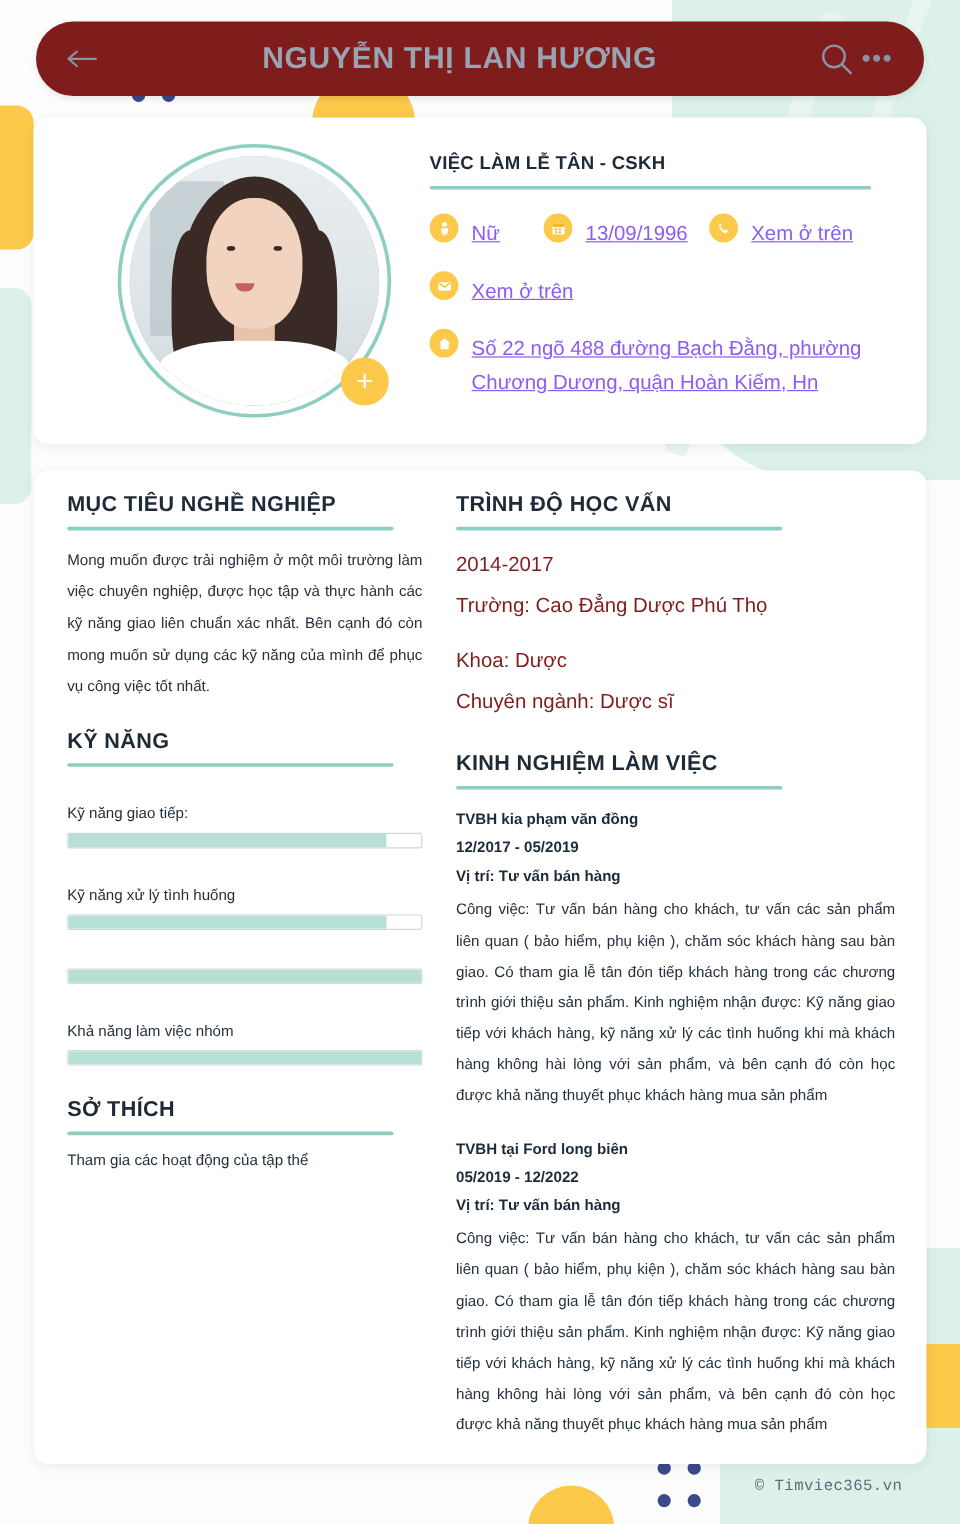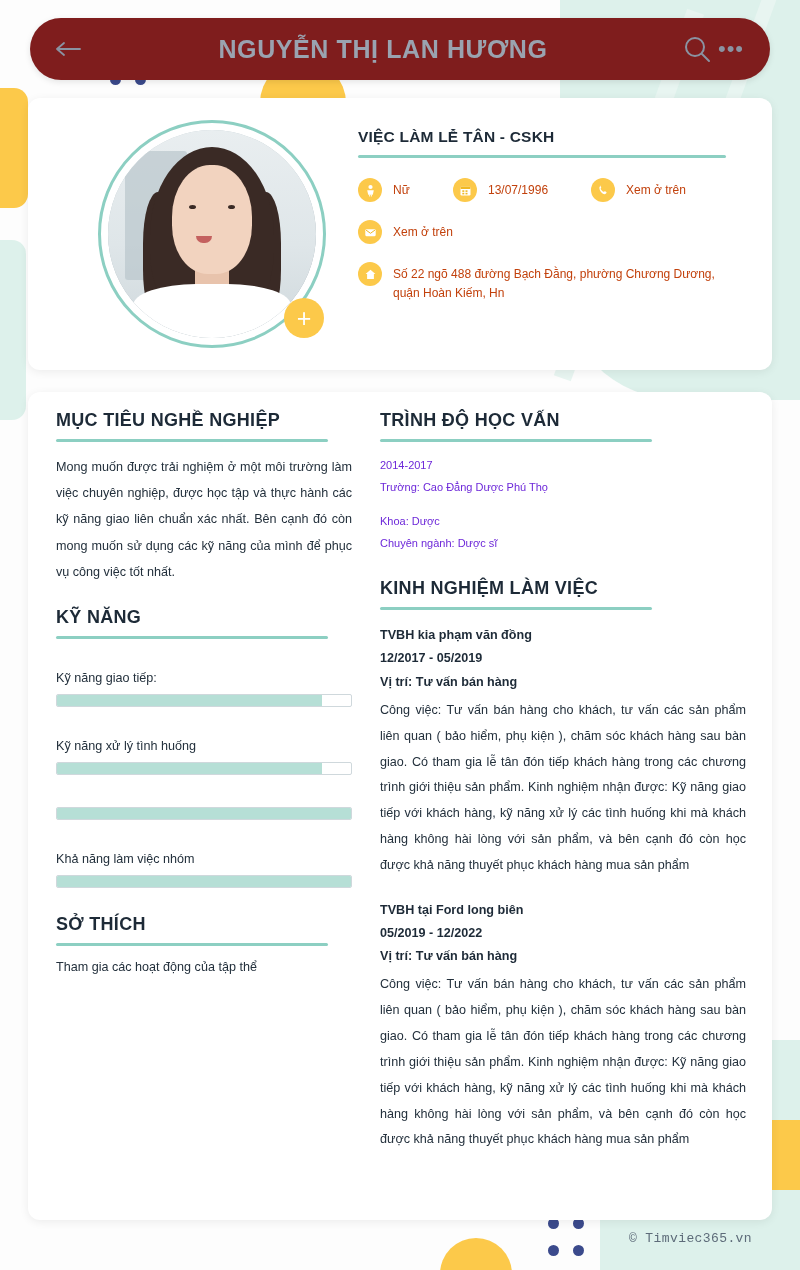--- a/index.html
+++ b/index.html
@@ -167,24 +167,25 @@
   .ic {
     width: 24px; height: 24px;
     border-radius: 50%;
     background: #fcc94a;
     display: flex; align-items: center; justify-content: center;
     flex: 0 0 24px;
     margin-right: 11px;
   }
   .ic svg { display: block; }
   .info-text {
-    font-size: 12px;
-    color: #c2410c;
+    font-size: 17px;
+    color: #8b5cf6;
     line-height: 1.6;
     padding-top: 3px;
+    text-decoration: underline;
   }
   .w-gender { width: 95px; }
   .w-dob { width: 138px; }
 
   
   #col-left {
     position: absolute;
     left: 28px; top: 18px; width: 296px;
   }
   #col-right {
@@ -206,22 +207,22 @@
   .rule-w1 { width: 272px; }
   .rule-w2 { width: 272px; }
   .body-text {
     font-size: 12.6px;
     color: #23303c;
     line-height: 2.08;
     text-align: justify;
     margin-top: 12px;
   }
   .edu-text {
-    font-size: 11px;
-    color: #6d28d9;
+    font-size: 17px;
+    color: #7f1d1d;
     line-height: 2.0;
     margin-top: 12px;
   }
   .skill-block { margin-top: 32px; }
   .skill-label {
     font-size: 12.6px;
     color: #23303c;
     margin-bottom: 9px;
   }
   .bar-outer {
@@ -334,21 +335,21 @@
             <span class="ic">
               <svg width="13" height="13" viewBox="0 0 13 13">
                   <rect x="1.5" y="2.5" width="10" height="9" rx="1.2" fill="#fff"></rect>
                   <rect x="1.5" y="2.5" width="10" height="2.6" rx="1.2" fill="#f0b823"></rect>
                   <rect x="3.3" y="6.3" width="2" height="1.6" fill="#f0b823"></rect>
                   <rect x="6.5" y="6.3" width="2" height="1.6" fill="#f0b823"></rect>
                   <rect x="3.3" y="8.8" width="2" height="1.6" fill="#f0b823"></rect>
                   <rect x="6.5" y="8.8" width="2" height="1.6" fill="#f0b823"></rect>
                 </svg>
             </span>
-            <span class="info-text">13/07/1996</span>
+            <span class="info-text">13/09/1996</span>
           </div>
           <div class="info-item">
             <span class="ic">
               <svg width="13" height="13" viewBox="0 0 13 13">
                   <path d="M3.2 1.8c.6 0 1.3 1 1.4 1.6.1.5-.6.9-.6 1.3 0 .8 2.3 3.1 3.1 3.1.4 0 .8-.7 1.3-.6.6.1 1.6.8 1.6 1.4 0 .8-1.1 1.6-1.9 1.6C5.9 10.2 2.8 7.1 2.8 3.7c0-.8.8-1.9 1.6-1.9z" transform="translate(-0.4 0)" fill="#fff"></path>
                 </svg>
             </span>
             <span class="info-text">Xem ở trên</span>
           </div>
         </div>

